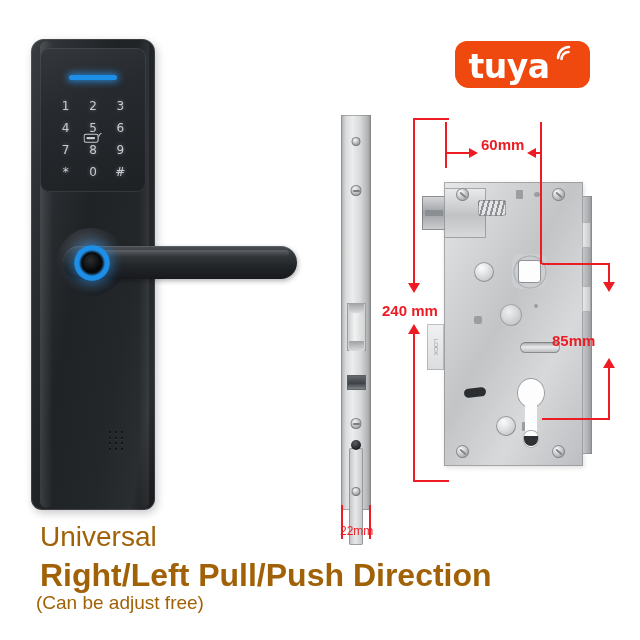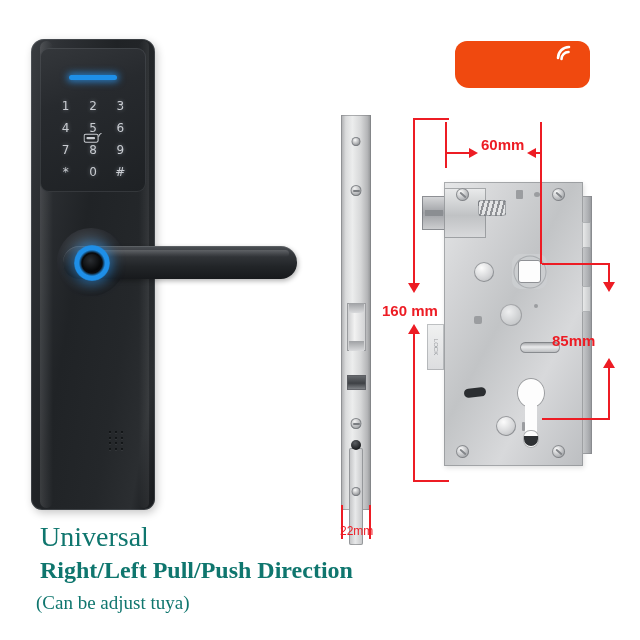--- a/index.html
+++ b/index.html
@@ -287,33 +287,34 @@
     position:absolute; width:0; height:0;
   }
   .arrow-dn { border-left:6px solid transparent; border-right:6px solid transparent; border-top:10px solid #ED1C24; }
   .arrow-up { border-left:6px solid transparent; border-right:6px solid transparent; border-bottom:10px solid #ED1C24; }
   .arrow-rt { border-top:5px solid transparent; border-bottom:5px solid transparent; border-left:9px solid #ED1C24; }
   .arrow-lt { border-top:5px solid transparent; border-bottom:5px solid transparent; border-right:9px solid #ED1C24; }
   .dim-label { position:absolute; font-size: 15px; font-weight: 700; color:#ED1C24; white-space:nowrap; }
   .dim-label.small { font-size: 12px; font-weight: 400; }
 
   
-  .cap { position:absolute; color:#0f766e; font-family: Liberation Serif, serif; white-space: nowrap; }
+  .cap { position:absolute; color:#a16207; font-family: Liberation Sans, sans-serif; white-space: nowrap; }
   .cap-universal { left: 40px; top: 521px; font-size: 28px; font-weight: 400; }
-  .cap-direction { left: 40px; top: 557px; font-size: 24px; font-weight: 700; }
+  .cap-direction { left: 40px; top: 557px; font-size: 32px; font-weight: 700; }
   .cap-adjust   { left: 36px; top: 592px; font-size: 19px; font-weight: 400; }
   .cap-size     { left: 425px; top: 557px; font-size: 24px; font-weight: 700; }
 </style>
 </head>
 <body>
 
 <div id="stage">
 
   <div class="tuya-logo">
     <div class="tuya-wrap">
+      <span class="tuya-text">tuya</span>
       <svg class="tuya-wifi" viewBox="0 0 20 18">
         <path d="M3 13 A11 11 0 0 1 14 2" stroke="#fff" stroke-width="2.6" fill="none" stroke-linecap="round"></path>
         <path d="M6.5 14 A7 7 0 0 1 13.5 7" stroke="#fff" stroke-width="2.6" fill="none" stroke-linecap="round"></path>
       </svg>
     </div>
   </div>
 
   <div class="lock-panel">
     <div class="panel-sheen"></div>
     <div class="panel-sheen-r"></div>
@@ -413,21 +414,21 @@
 
     <div class="tag-label">
         <span>LOCK</span>
       </div>
   </div>
 
   <div class="vline" style="left:413px; top:118px; height:22px"></div>
   <div class="hline" style="left:413px; top:118px; width:36px"></div>
   <div class="vline" style="left:413px; top:140px; height:143px"></div>
   <div class="arrow-dn" style="left:408px; top:283px"></div>
-  <span class="dim-label" style="left:382px; top:302px">160 mm</span>
+  <span class="dim-label" style="left:382px; top:302px">240 mm</span>
   <div class="arrow-up" style="left:408px; top:324px"></div>
   <div class="vline" style="left:413px; top:334px; height:148px"></div>
   <div class="hline" style="left:413px; top:480px; width:36px"></div>
 
   <div class="vline" style="left:445px; top:122px; height:46px"></div>
   <div class="vline" style="left:540px; top:122px; height:46px"></div>
   <div class="hline" style="left:447px; top:152px; width:22px"></div>
   <div class="arrow-rt" style="left:469px; top:148px"></div>
   <span class="dim-label" style="left:481px; top:136px">60mm</span>
   <div class="arrow-lt" style="left:527px; top:148px"></div>
@@ -442,15 +443,15 @@
   <div class="arrow-up" style="left:603px; top:358px"></div>
   <div class="vline" style="left:608px; top:368px; height:52px"></div>
   <div class="hline" style="left:542px; top:418px; width:68px"></div>
 
   <div class="vline" style="left:341px; top:505px; height:34px"></div>
   <div class="vline" style="left:369px; top:505px; height:34px"></div>
   <span class="dim-label small" style="left:340px; top:524px">22mm</span>
 
   <span class="cap cap-universal">Universal</span>
   <span class="cap cap-direction">Right/Left Pull/Push Direction</span>
-  <span class="cap cap-adjust">(Can be adjust tuya)</span>
+  <span class="cap cap-adjust">(Can be adjust free)</span>
 
 </div>
 
 </body></html>

